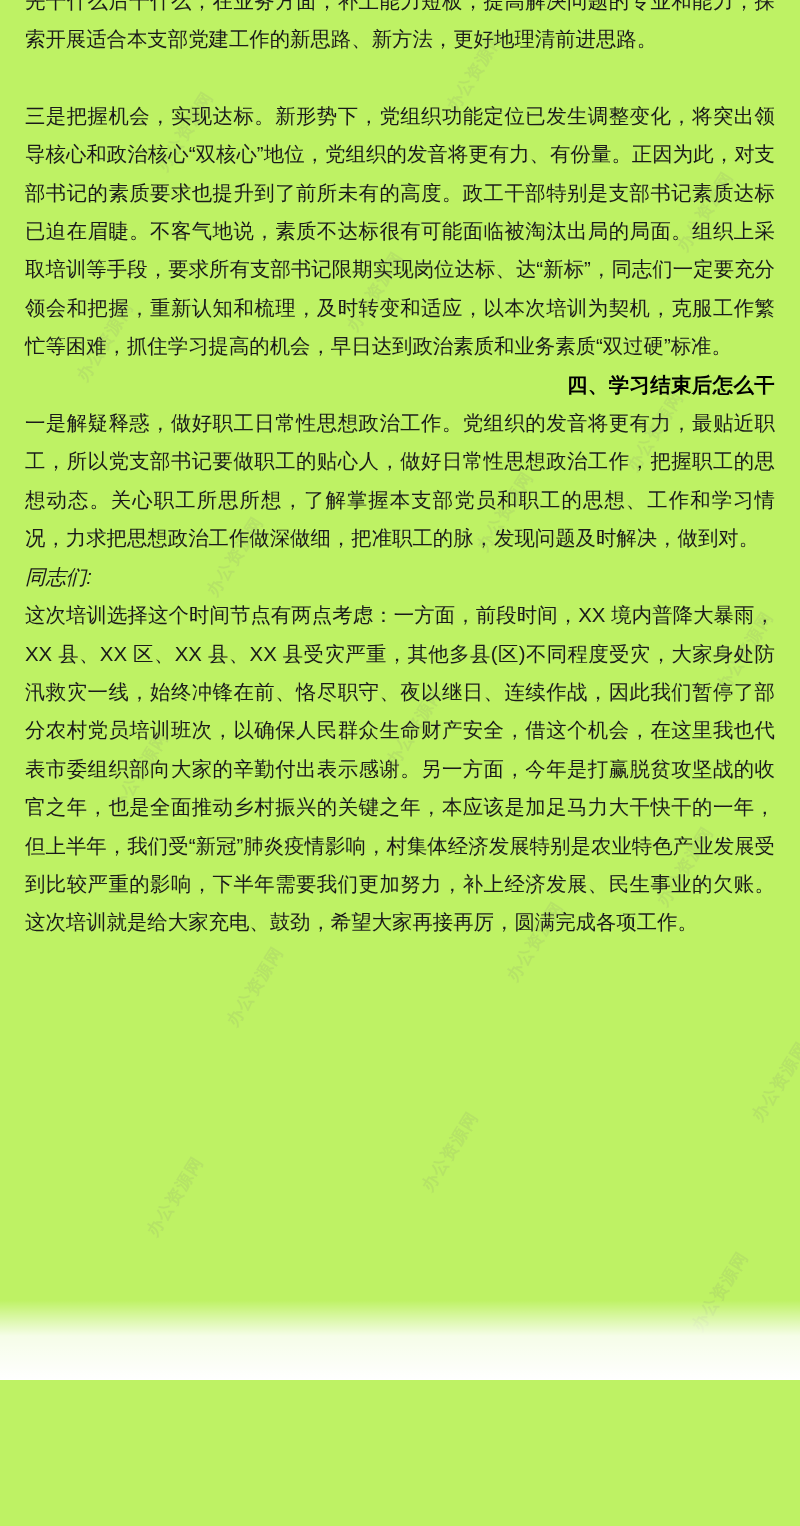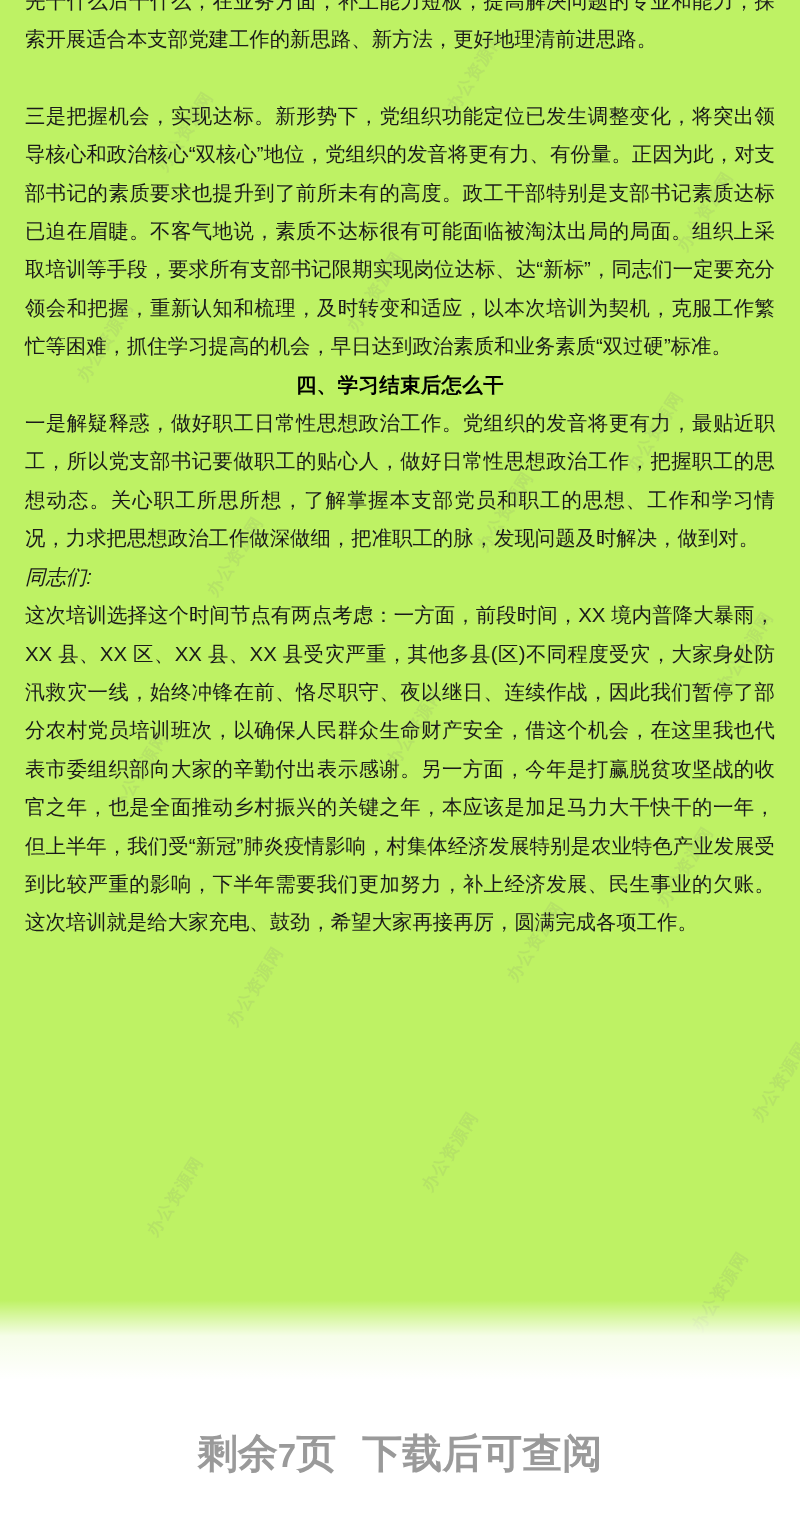--- a/index.html
+++ b/index.html
@@ -74,21 +74,21 @@
   p.para.last-left {
     text-align: left;
     font-style: italic;
   }
   p.heading {
     margin: 0;
     font-size: 20.4px;
     line-height: 38.4px;
     color: #000000;
     font-weight: 700;
-    text-align: center;
+    text-align: right;
     letter-spacing: 0.4px;
   }
   .gap {
     height: 38px;
   }
 
   
   .fade-mask {
     position: absolute;
     left: 0;
@@ -182,20 +182,14 @@
     <span class="wm" style="left:210px;  top:975px;">办公资源网</span>
     <span class="wm" style="left:490px;  top:930px;">办公资源网</span>
     <span class="wm" style="left:735px;  top:1070px;">办公资源网</span>
     <span class="wm" style="left:130px;  top:1185px;">办公资源网</span>
     <span class="wm" style="left:405px;  top:1140px;">办公资源网</span>
     <span class="wm" style="left:675px;  top:1280px;">办公资源网</span>
   </div>
 
   <div class="fade-mask"></div>
 
-  <div class="footer">
-    <div class="footer-inner">
-      <span class="footer-remaining"><span>剩余</span><span class="count">7</span><span>页</span></span>
-      <span class="footer-action">下载后可查阅</span>
-    </div>
-  </div>
 
 </div>
 
 </body></html>

